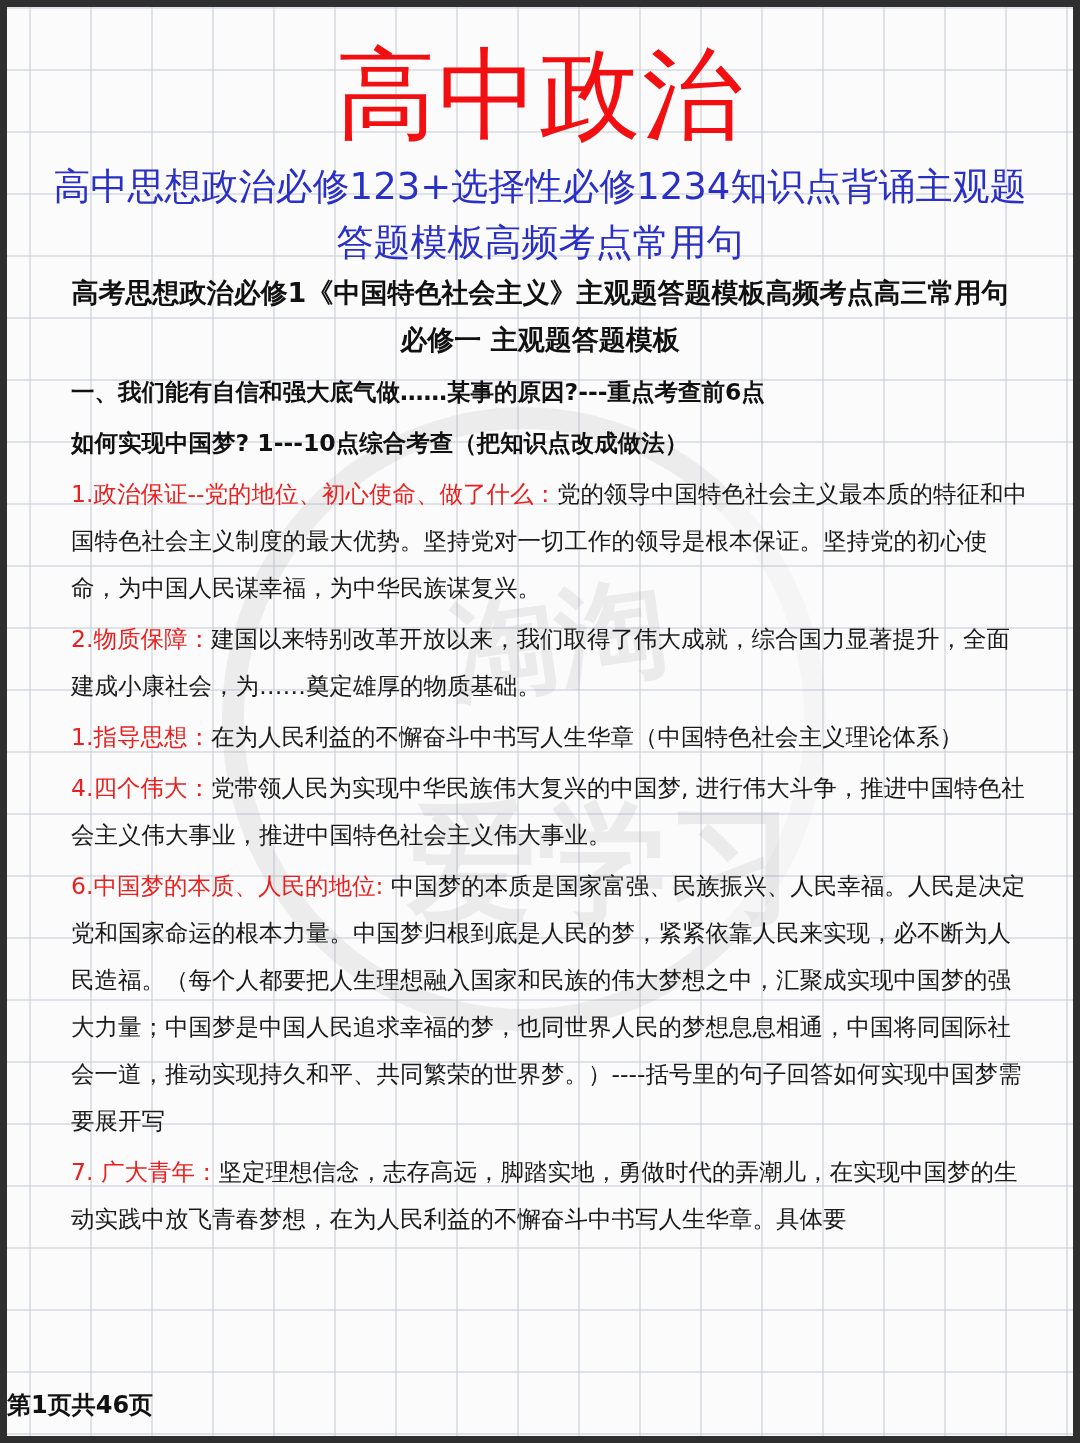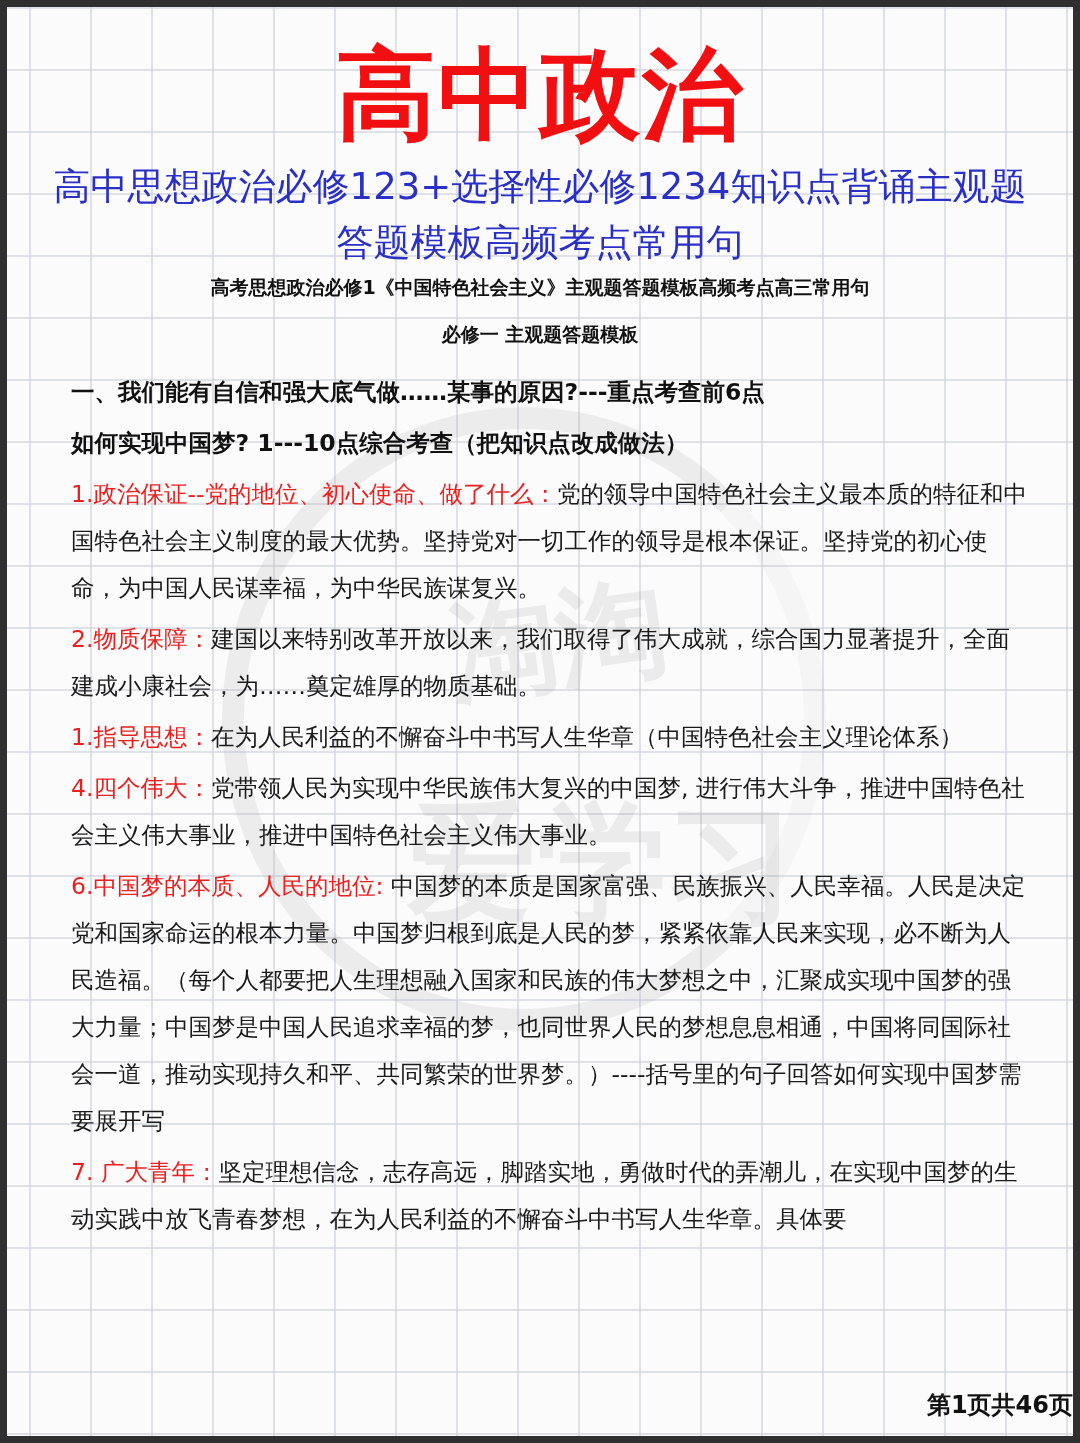--- a/index.html
+++ b/index.html
@@ -36,51 +36,51 @@
       color: rgba(120,120,120,0.12);
       font-weight: bold;
       pointer-events: none;
     }
     .wm1 { left: 440px; top: 560px; font-size: 110px; transform: rotate(-8deg); }
     .wm2 { left: 400px; top: 770px; font-size: 130px; }
     .title {
       position: absolute; left: 0; right: 0; top: 28px;
       text-align: center;
       color: #f20f12;
-      font-size: 100px; font-weight: bold;
+      font-size: 100px; font-weight: normal;
       letter-spacing: 2px;
       line-height: 120px;
     }
     .subtitle {
       position: absolute; left: 40px; right: 40px; top: 152px;
       text-align: center;
       color: #2a2fc6;
       font-size: 37px;
       line-height: 56px;
     }
     .heading {
       position: absolute; left: 40px; right: 40px;
       text-align: center;
       color: #111;
-      font-size: 19px; font-weight: bold;
+      font-size: 27px; font-weight: bold;
     }
     .h1 { top: 268px; }
     .h2 { top: 315px; }
     .content {
       position: absolute; left: 60px; width: 965px; top: 358px;
       font-size: 23.5px;
       line-height: 47px;
       color: #1a1a1a;
     }
     .content p { margin: 4px; }
     .bold { font-weight: bold; color: #111; }
     .label { color: #e8201f; }
     .footer {
       position: absolute; left: 0; right: 0; top: 1382px;
-      text-align: right;
+      text-align: left;
       font-size: 24px; font-weight: bold; color: #111;
     }
   </style>
 </head>
 <body>
 
 <div class="page">
   <div class="watermark"></div>
   <div class="wm-text wm1">淘淘</div>
   <div class="wm-text wm2">爱学习</div>

